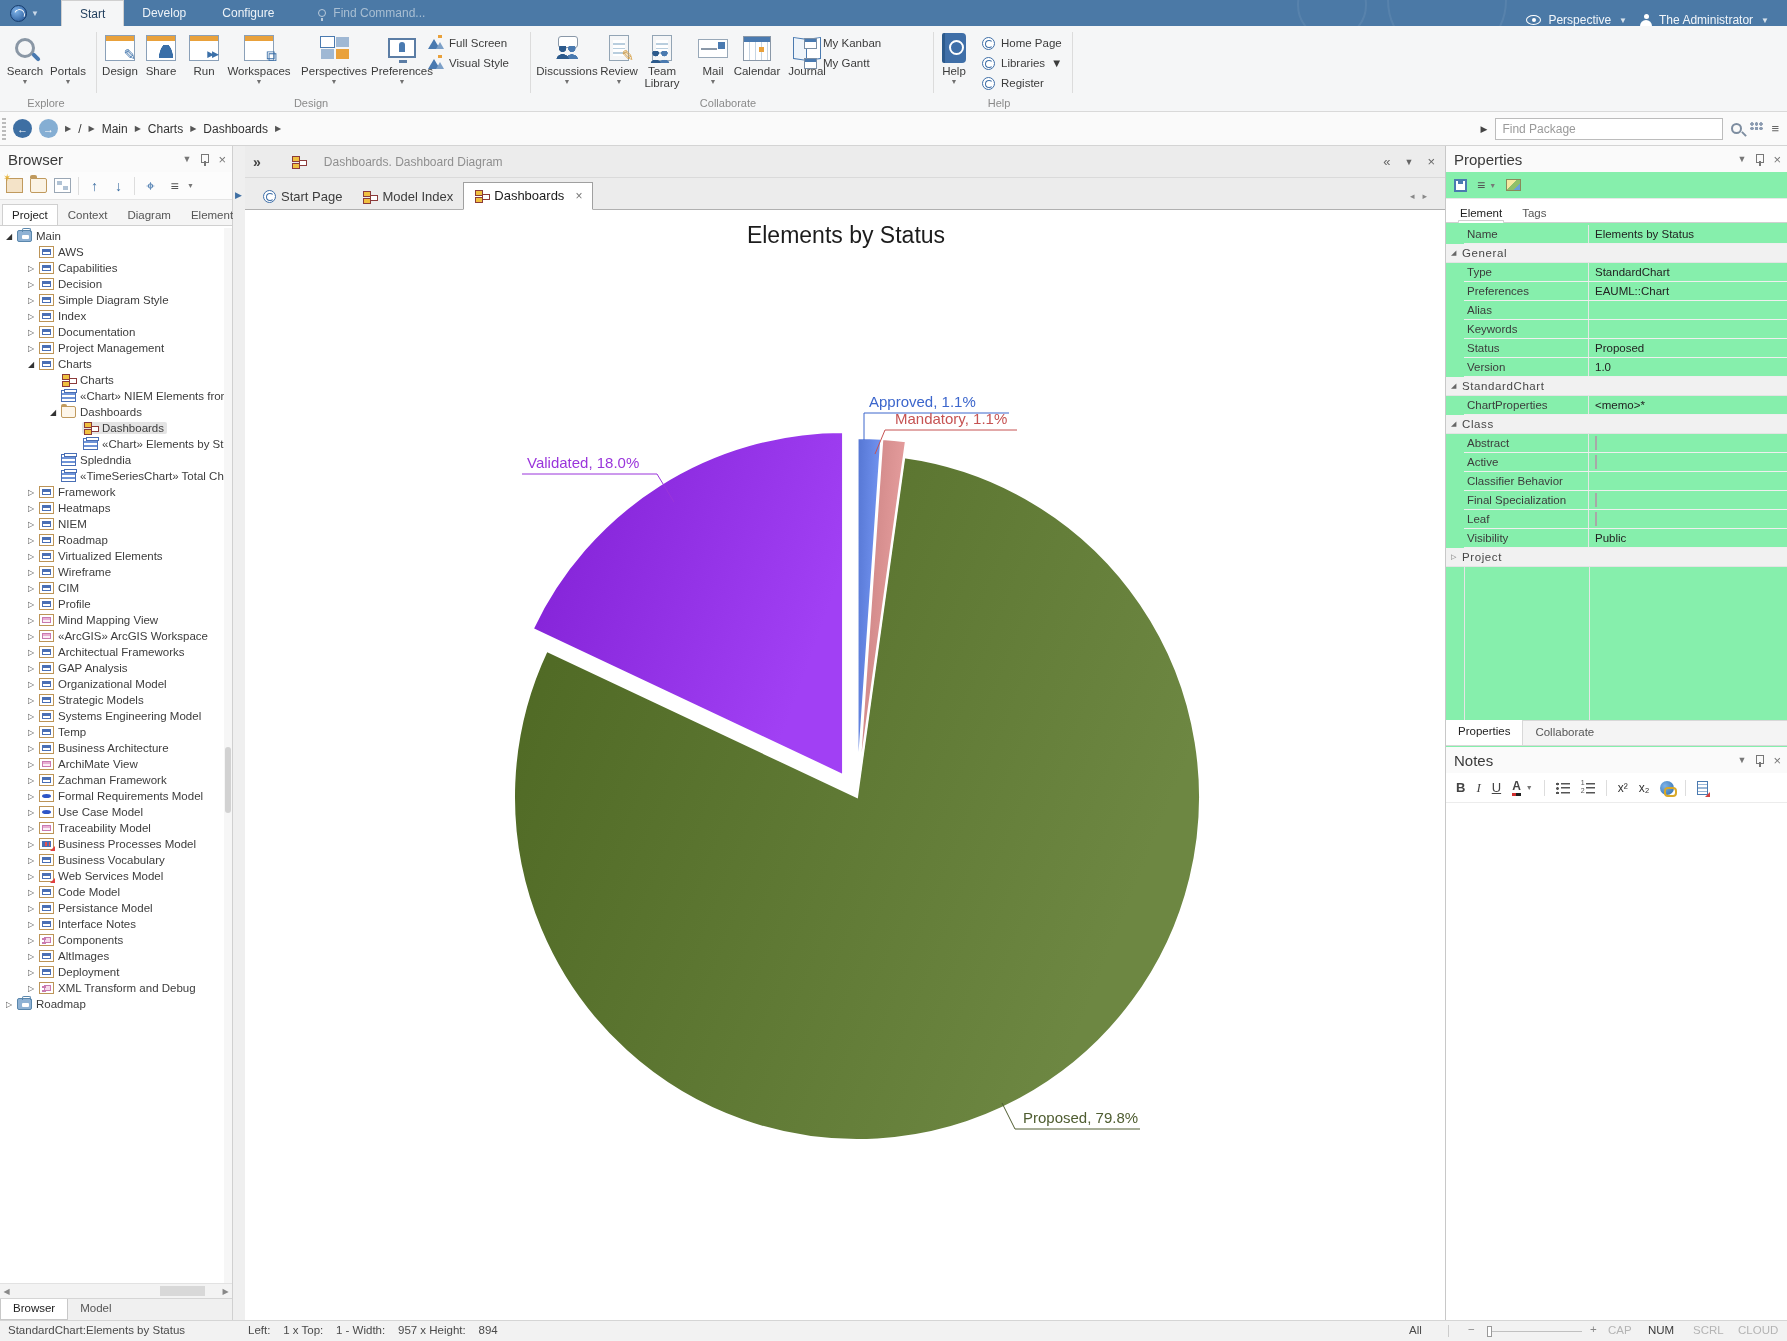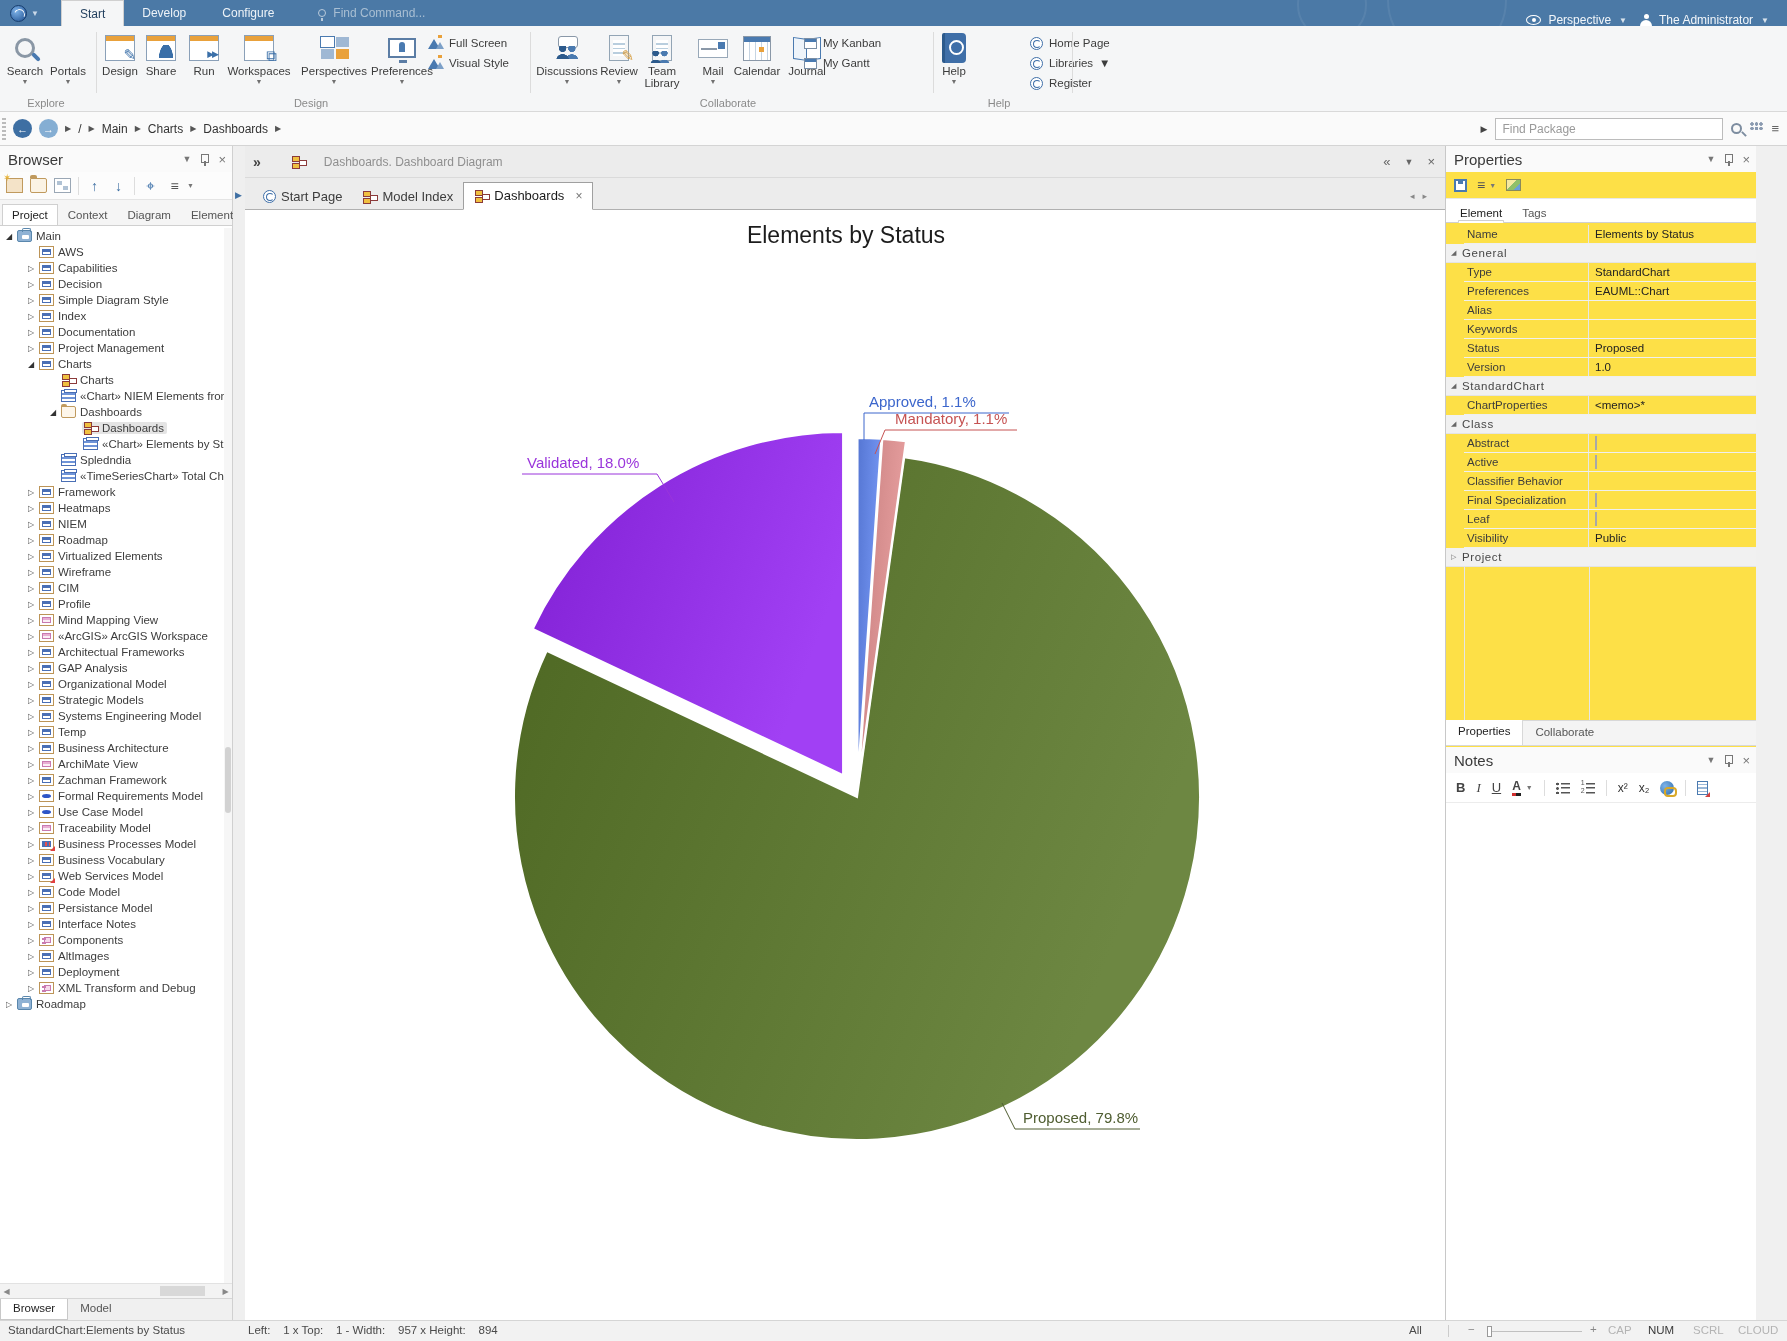--- a/index.html
+++ b/index.html
@@ -111,21 +111,21 @@
       radial-gradient(circle at 6.5px 6.5px, #8a9ab0 1.5px, transparent 2px),
       radial-gradient(circle at 11px 6.5px, #8a9ab0 1.5px, transparent 2px); }
   .fp-menu { color:#666; font-size:13px; }
 
   
   #main { position:absolute; left:0; top:146px; width:1787px; height:1174px; }
   #browser-panel { position:absolute; left:0; top:0; width:233px; height:1174px; background:#fff; border-right:1px solid #d0d0d0; }
   #splitter { position:absolute; left:233px; top:0; width:12px; height:1174px; background:#efefef; }
   #splitter .split-btn { position:absolute; left:2px; top:44px; color:#3e6fa3; font-size:9px; }
   #doc-area { position:absolute; left:245px; top:0; width:1200px; height:1174px; background:#ececec; }
-  #right-panel { position:absolute; left:1445px; top:0; width:311px; height:1174px; background:#fde047; border-left:1px solid #c8c8c8; }
+  #right-panel { position:absolute; left:1445px; top:0; width:342px; height:1174px; background:#86efac; border-left:1px solid #c8c8c8; }
 
   
   .panel-header { height:26px; display:flex; align-items:center; background:#fafafa; position:relative; }
   .panel-title { font-size:15px; color:#3a3a3a; margin-left:8px; }
   .ph-icons { position:absolute; right:6px; display:flex; align-items:center; gap:9px; color:#777; }
   .ph-caret { font-size:9px; }
   .pin-icon { width:9px; height:13px; position:relative; display:inline-block; }
   .pin-icon::before { content:""; position:absolute; left:1px; top:1px; width:6px; height:7px; border:1.5px solid #777; }
   .pin-icon::after { content:""; position:absolute; left:4px; top:8px; width:1.5px; height:5px; background:#777; }
   .ph-close { font-size:13px; line-height:13px; }
@@ -410,21 +410,21 @@
     </div>
     <div class="rib-sep" style="left: 933px;"></div>
     <div class="rib-grouplabel" style="left: 728px;">Collaborate</div>
     <div class="rib-item" style="left: 921px;">
       <div class="ric">
         <span class="i-helpbook"></span>
       </div>
       <div class="rlb">Help</div>
       <span class="rcaret">▼</span>
     </div>
-    <div class="rib-stack" style="left: 1030px;">
+    <div class="rib-stack" style="left: 982px;">
       <div class="srow">
         <span class="i-spheresm"></span>
         <span>Home Page</span>
       </div>
       <div class="srow">
         <span class="i-spheresm"></span>
         <span>Libraries</span>
         <span class="rcaret">▼</span>
       </div>
       <div class="srow">

